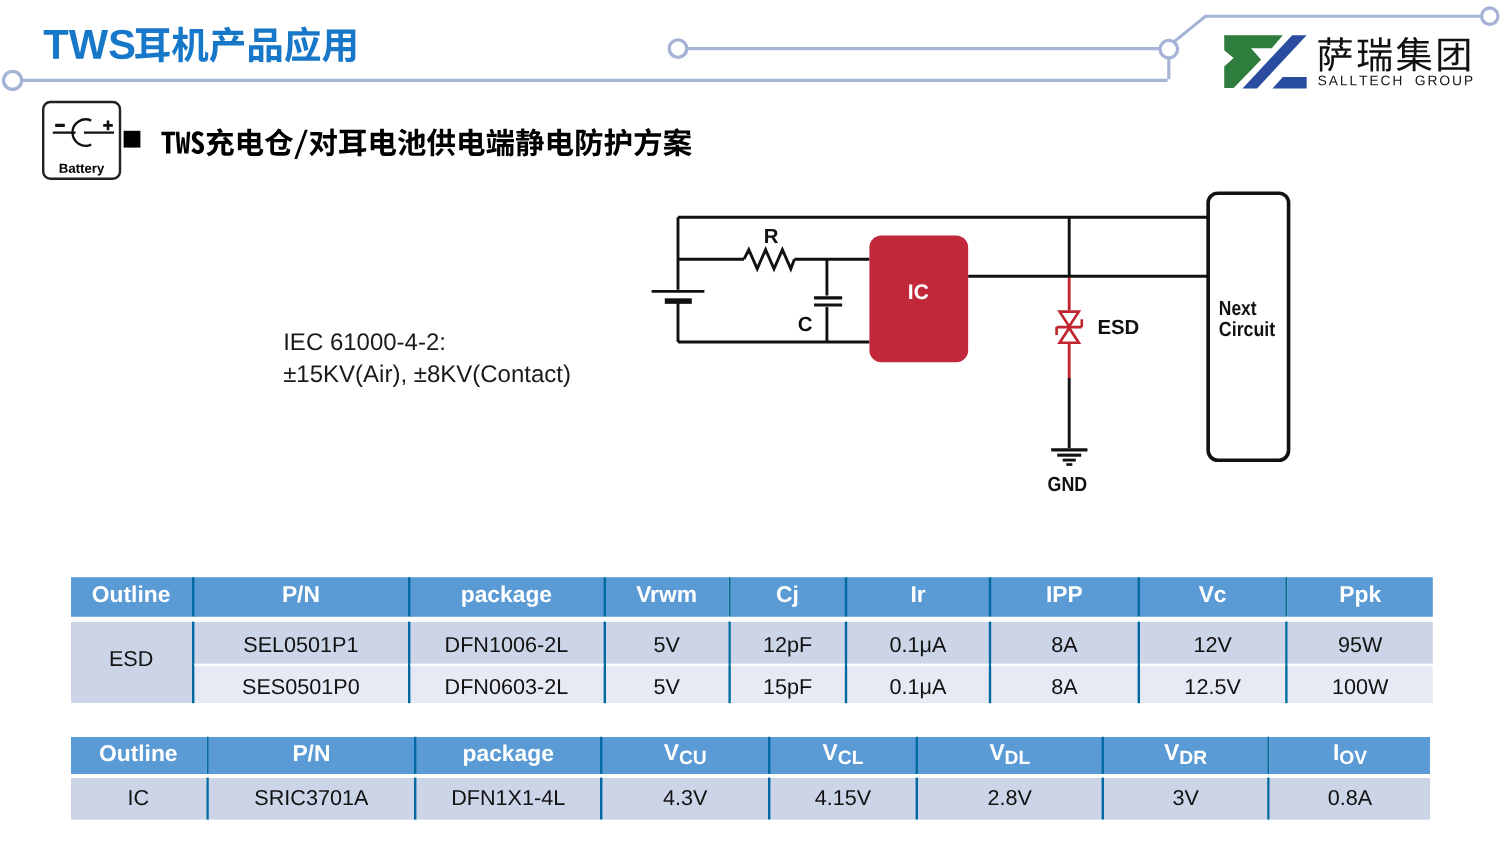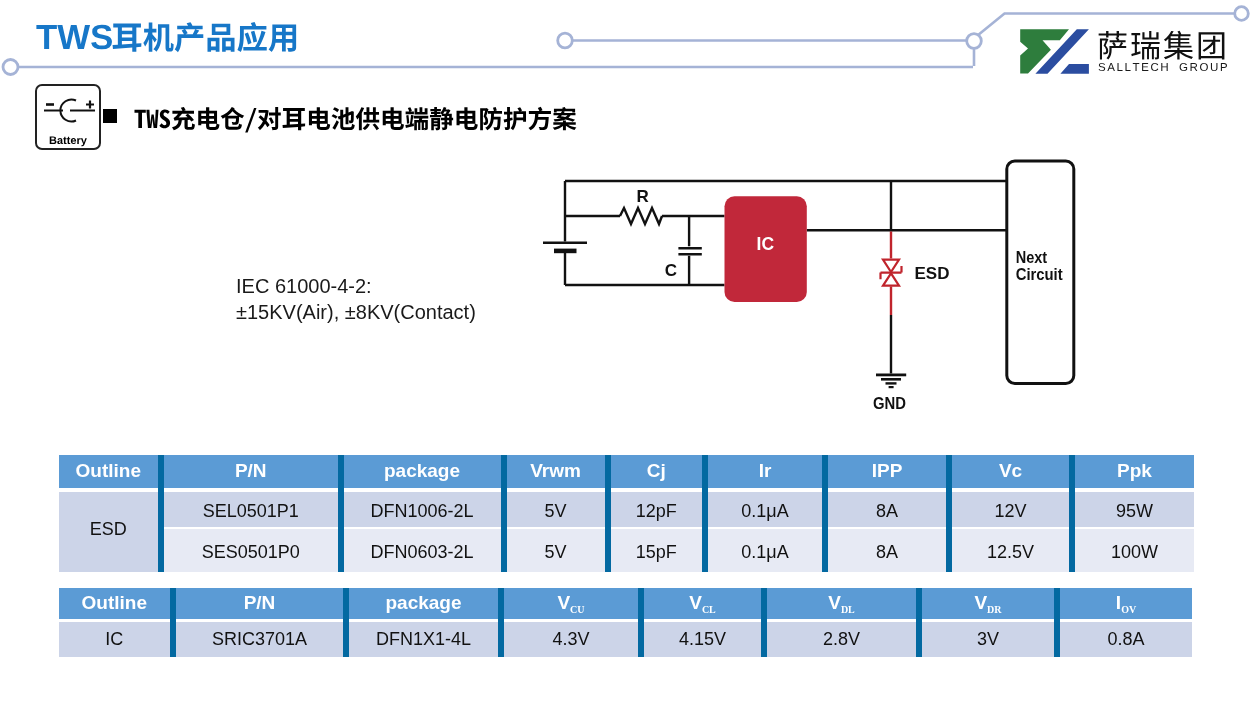--- a/index.html
+++ b/index.html
@@ -1,27 +1,27 @@
 <!DOCTYPE html>
 <html><head><meta charset="utf-8">
 <style>
 html,body{margin:0;padding:0;width:1254px;height:704px;background:#fff;overflow:hidden;
 font-family:"Liberation Sans",sans-serif;}
 .abs{position:absolute;}
-table{border-collapse:collapse;table-layout:fixed;}
+table{border-collapse:collapse;table-layout:fixed;margin-top:26px;}
 td,th{padding:0;text-align:center;vertical-align:middle;overflow:hidden;white-space:nowrap;}
 .t1 td{padding-top:5px;}
 .t1 td.esd{padding-top:0;padding-bottom:5px;}
 .t1 th{background:#5b9bd5;color:#fff;font-size:19px;font-weight:bold;border-bottom:4px solid #fff;}
 .t2 th{background:#5b9bd5;color:#fff;font-size:19px;font-weight:bold;border-bottom:3px solid #fff;}
 td{font-size:18px;color:#111;}
-.vb{border-left:6px solid #0369a1;}
+.vb{border-left:2px solid #0369a1;}
 .r1{background:#ccd4e8;}
 .r2{background:#e7eaf4;}
-sub{font-size:10px;vertical-align:-4px;font-weight:bold;font-family:Liberation Serif, serif;}
+sub{font-size:16px;vertical-align:-4px;font-weight:bold;}
 </style></head>
 <body>
 <svg class="abs" style="left:0;top:0" width="1254" height="704" viewBox="0 0 1254 704">
 
   <g stroke="#a5b3d6" stroke-width="2.6" fill="none">
     <path d="M18,67 H973 M974,66 V48.5 M572.5,40.5 H966.5 M977.5,35.5 L1004.5,13.5 H1235"></path>
   </g>
   <g stroke="#a5b3d6" stroke-width="2.8" fill="#fff">
     <circle cx="10.5" cy="67" r="7.5"></circle>
     <circle cx="974" cy="41" r="7.3"></circle>
@@ -185,21 +185,21 @@
         <td class="r1 esd" rowspan="2" style="border-bottom:0">ESD</td>
         <td class="vb r1">SEL0501P1</td>
         <td class="vb r1">DFN1006-2L</td>
         <td class="vb r1">5V</td>
         <td class="vb r1">12pF</td>
         <td class="vb r1">0.1μA</td>
         <td class="vb r1">8A</td>
         <td class="vb r1">12V</td>
         <td class="vb r1">95W</td>
       </tr>
-<tr style="height:44px">
+<tr style="height:32px">
         <td class="vb r2" style="border-top:2px solid #fff">SES0501P0</td>
         <td class="vb r2" style="border-top:2px solid #fff">DFN0603-2L</td>
         <td class="vb r2" style="border-top:2px solid #fff">5V</td>
         <td class="vb r2" style="border-top:2px solid #fff">15pF</td>
         <td class="vb r2" style="border-top:2px solid #fff">0.1μA</td>
         <td class="vb r2" style="border-top:2px solid #fff">8A</td>
         <td class="vb r2" style="border-top:2px solid #fff">12.5V</td>
         <td class="vb r2" style="border-top:2px solid #fff">100W</td>
       </tr>
 </tbody>

